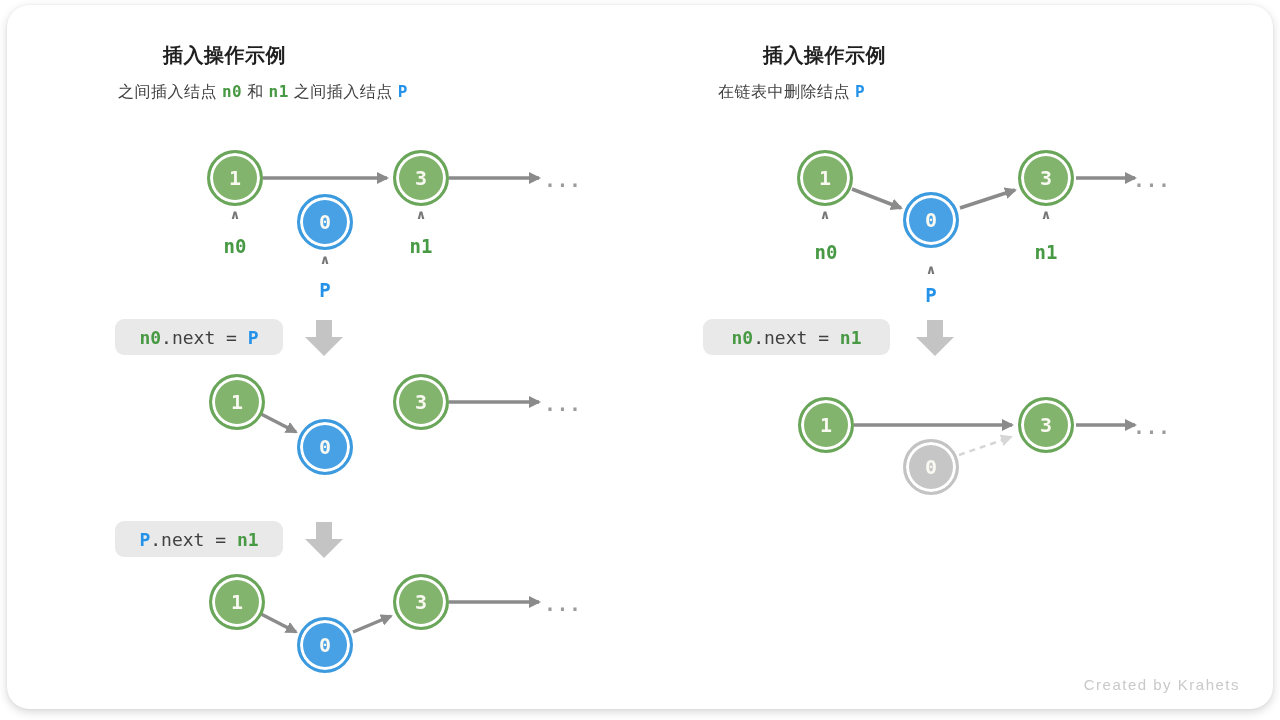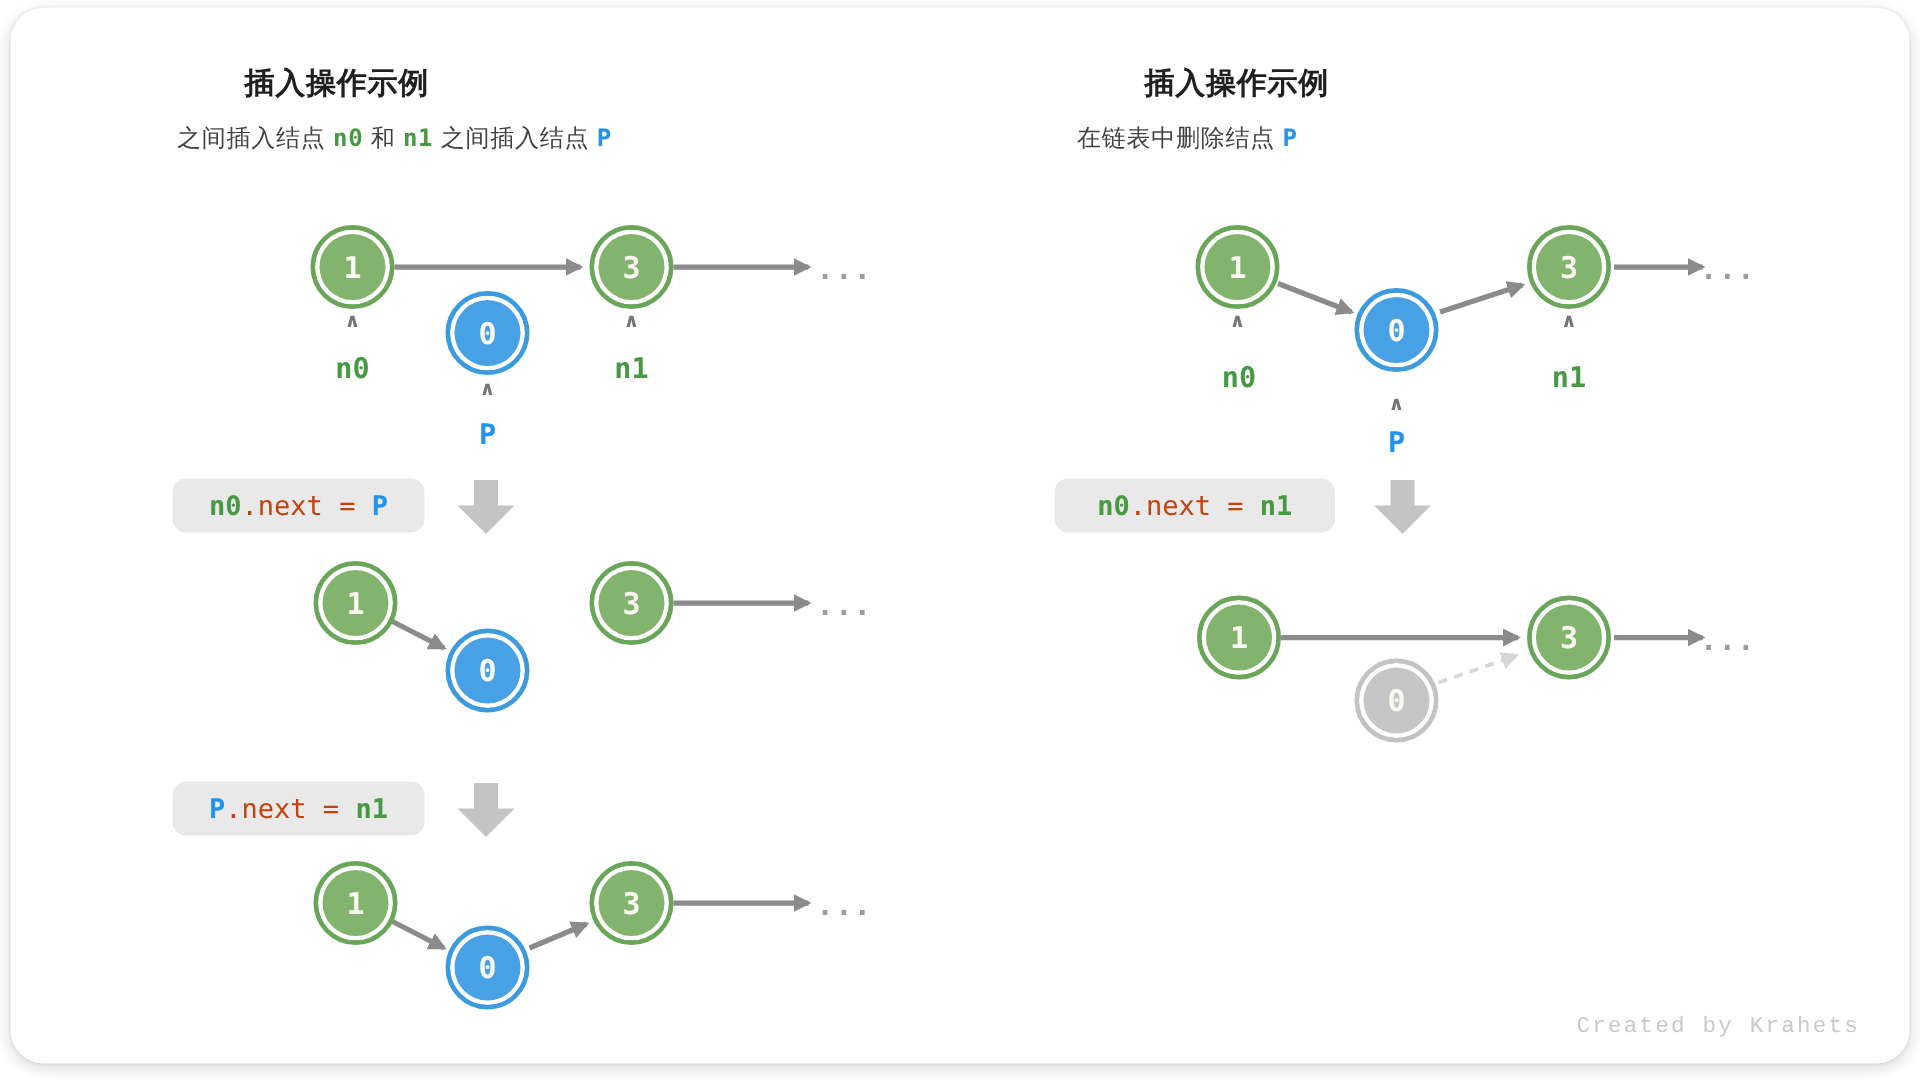--- a/index.html
+++ b/index.html
@@ -5,40 +5,40 @@
   html,body{margin:0;padding:0;background:#ffffff;}
   .viewport{position:relative;width:1280px;height:720px;overflow:hidden;
             font-family:"Liberation Sans","DejaVu Sans",sans-serif;}
   .card{position:absolute;left:7px;top:5px;right:7px;bottom:11px;background:#ffffff;
         border-radius:22px;box-shadow:0 3px 10px rgba(0,0,0,0.16),0 0 2px rgba(0,0,0,0.08);}
   .sec-title{position:absolute;font-size:20px;font-weight:700;color:#1f1f1f;letter-spacing:0.5px;margin-left:45px;}
   .sec-sub{position:absolute;font-size:16px;color:#424242;letter-spacing:0.5px;}
   .sec-sub .code{font-family:"DejaVu Sans Mono","Liberation Mono",monospace;font-weight:700;font-size:16px;white-space:pre;}
   .green-t{color:#479943;text-align:center;}
   .blue-t{color:#2492e8;}
-  .dark-t{color:#c2410c;}
+  .dark-t{color:#404040;}
   .node{position:absolute;width:50px;height:50px;border-radius:50%;
         box-shadow:inset 0 0 0 3px #ffffff;display:flex;align-items:center;justify-content:center;
         font-family:"DejaVu Sans Mono","Liberation Mono",monospace;font-weight:700;font-size:20px;color:#f9f9f1;}
   .node.green{background:#83b46d;border:3px solid #6aa659;}
   .node.blue{background:#47a1e4;border:3px solid #3c9ade;}
   .node.gray{background:#c6c6c6;border:3px solid #c3c3c3;}
   .caret{position:absolute;transform:translate(-50%,-50%);font-weight:700;font-size:13px;color:#767676;}
   .nlabel{position:absolute;transform:translate(-50%,-50%);
           font-family:"DejaVu Sans Mono","Liberation Mono",monospace;font-weight:700;font-size:19px;}
   .dots{position:absolute;transform:translate(-50%,-50%);
         font-family:"DejaVu Sans Mono","Liberation Mono",monospace;font-weight:700;font-size:19px;
         color:#9c9c9c;letter-spacing:1px;}
   .codebox{position:absolute;height:36px;background:#e9e9e9;border-radius:9px;
            display:flex;align-items:center;justify-content:center;
            font-family:"DejaVu Sans Mono","Liberation Mono",monospace;font-size:18px;color:#3b3b3b;}
   .codebox .tok{white-space:pre;}
   .codebox .green-t,.codebox .blue-t{font-weight:700;}
   .footer{position:absolute;right:40px;top:676px;
-          font-family:Liberation Mono, monospace;font-size:15px;
+          font-family:Liberation Sans, sans-serif;font-size:15px;
           color:#c9c9c9;letter-spacing:1.5px;}
   svg.overlay{position:absolute;left:0;top:0;pointer-events:none;}
 </style>
 </head>
 <body>
 
 <div class="viewport">
   <div class="card"></div>
 
   <svg class="overlay" width="1280" height="720" viewBox="0 0 1280 720">

